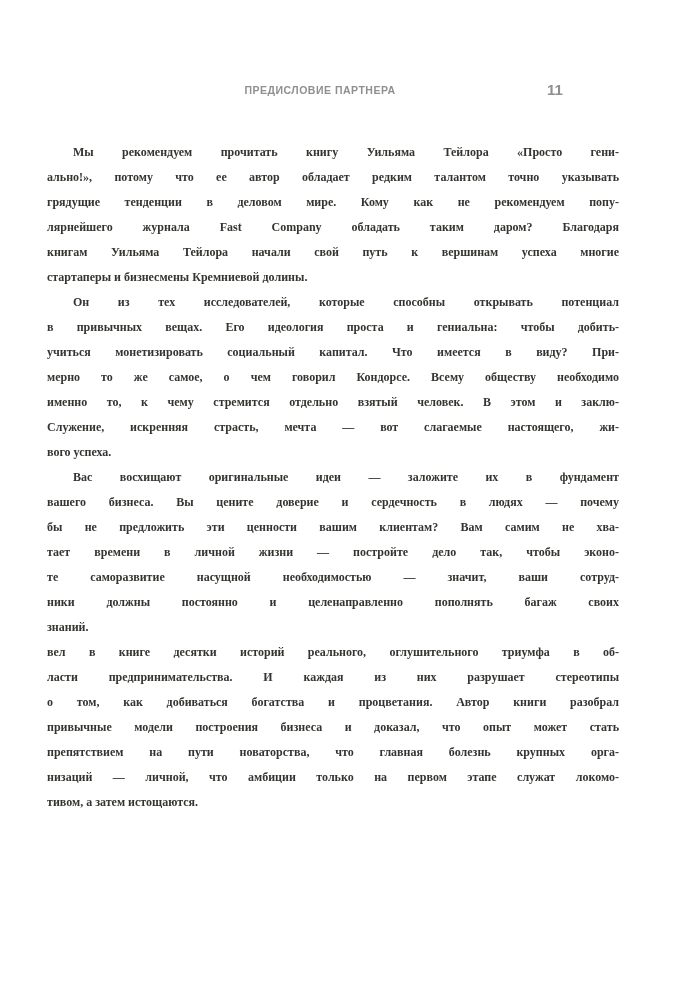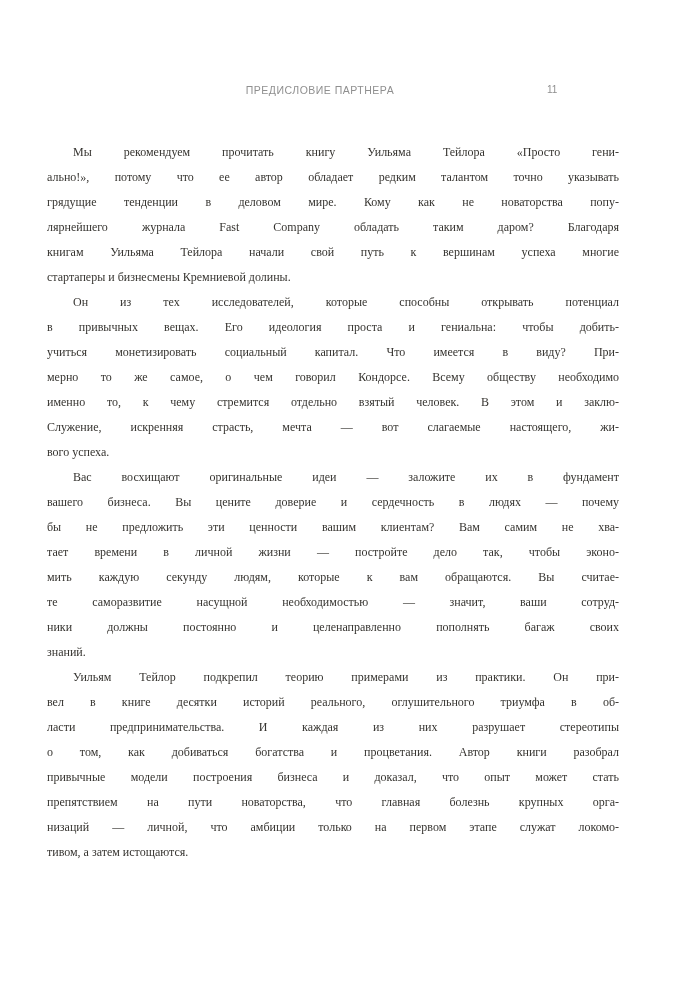--- a/index.html
+++ b/index.html
@@ -7,41 +7,42 @@
     padding: 0;
     background: #ffffff;
   }
   .page {
     position: relative;
     width: 691px;
     height: 934px;
     background: #ffffff;
     overflow: hidden;
     font-family: "Liberation Serif", serif;
+    font-weight: bold;
   }
   
   .running-head {
     position: absolute;
     top: 83px;
     left: 0;
     width: 640px;
     text-align: center;
     font-family: "Liberation Sans", sans-serif;
     font-size: 10.5px;
     line-height: 14px;
     letter-spacing: 0.5px;
     color: #8f8f8f;
     text-transform: uppercase;
   }
   .folio {
     position: absolute;
     top: 83px;
     left: 547px;
     font-family: "Liberation Sans", sans-serif;
-    font-size: 10px;
+    font-size: 15px;
     line-height: 14px;
     color: #8f8f8f;
   }
   
   .text-block {
     position: absolute;
     top: 140px;
     left: 47px;
     width: 572px;
     font-size: 12px;
@@ -61,46 +62,44 @@
 </head>
 <body>
 
 <div class="page">
   <div class="running-head">ПРЕДИСЛОВИЕ ПАРТНЕРА</div>
   <div class="folio">11</div>
   <div class="text-block">
       <div class="paragraph">
         <div class="line first">Мы рекомендуем прочитать книгу Уильяма Тейлора «Просто гени-</div>
         <div class="line">ально!», потому что ее автор обладает редким талантом точно указывать</div>
-        <div class="line">грядущие тенденции в деловом мире. Кому как не новаторства попу-</div>
+        <div class="line">грядущие тенденции в деловом мире. Кому как не рекомендуем попу-</div>
         <div class="line">лярнейшего журнала Fast Company обладать таким даром? Благодаря</div>
         <div class="line">книгам Уильяма Тейлора начали свой путь к вершинам успеха многие</div>
         <div class="line last">стартаперы и бизнесмены Кремниевой долины.</div>
       </div>
       <div class="paragraph">
         <div class="line first">Он из тех исследователей, которые способны открывать потенциал</div>
         <div class="line">в привычных вещах. Его идеология проста и гениальна: чтобы добить-</div>
         <div class="line">учиться монетизировать социальный капитал. Что имеется в виду? При-</div>
         <div class="line">мерно то же самое, о чем говорил Кондорсе. Всему обществу необходимо</div>
         <div class="line">именно то, к чему стремится отдельно взятый человек. В этом и заклю-</div>
         <div class="line">Служение, искренняя страсть, мечта — вот слагаемые настоящего, жи-</div>
         <div class="line last">вого успеха.</div>
       </div>
       <div class="paragraph">
         <div class="line first">Вас восхищают оригинальные идеи — заложите их в фундамент</div>
         <div class="line">вашего бизнеса. Вы цените доверие и сердечность в людях — почему</div>
         <div class="line">бы не предложить эти ценности вашим клиентам? Вам самим не хва-</div>
         <div class="line">тает времени в личной жизни — постройте дело так, чтобы эконо-</div>
-        <div class="line">мить каждую секунду людям, которые к вам обращаются. Вы считае-</div>
         <div class="line">те саморазвитие насущной необходимостью — значит, ваши сотруд-</div>
         <div class="line">ники должны постоянно и целенаправленно пополнять багаж своих</div>
         <div class="line last">знаний.</div>
       </div>
       <div class="paragraph">
-        <div class="line first">Уильям Тейлор подкрепил теорию примерами из практики. Он при-</div>
         <div class="line">вел в книге десятки историй реального, оглушительного триумфа в об-</div>
         <div class="line">ласти предпринимательства. И каждая из них разрушает стереотипы</div>
         <div class="line">о том, как добиваться богатства и процветания. Автор книги разобрал</div>
         <div class="line">привычные модели построения бизнеса и доказал, что опыт может стать</div>
         <div class="line">препятствием на пути новаторства, что главная болезнь крупных орга-</div>
         <div class="line">низаций — личной, что амбиции только на первом этапе служат локомо-</div>
         <div class="line last">тивом, а затем истощаются.</div>
       </div>
     </div>
 </div>

